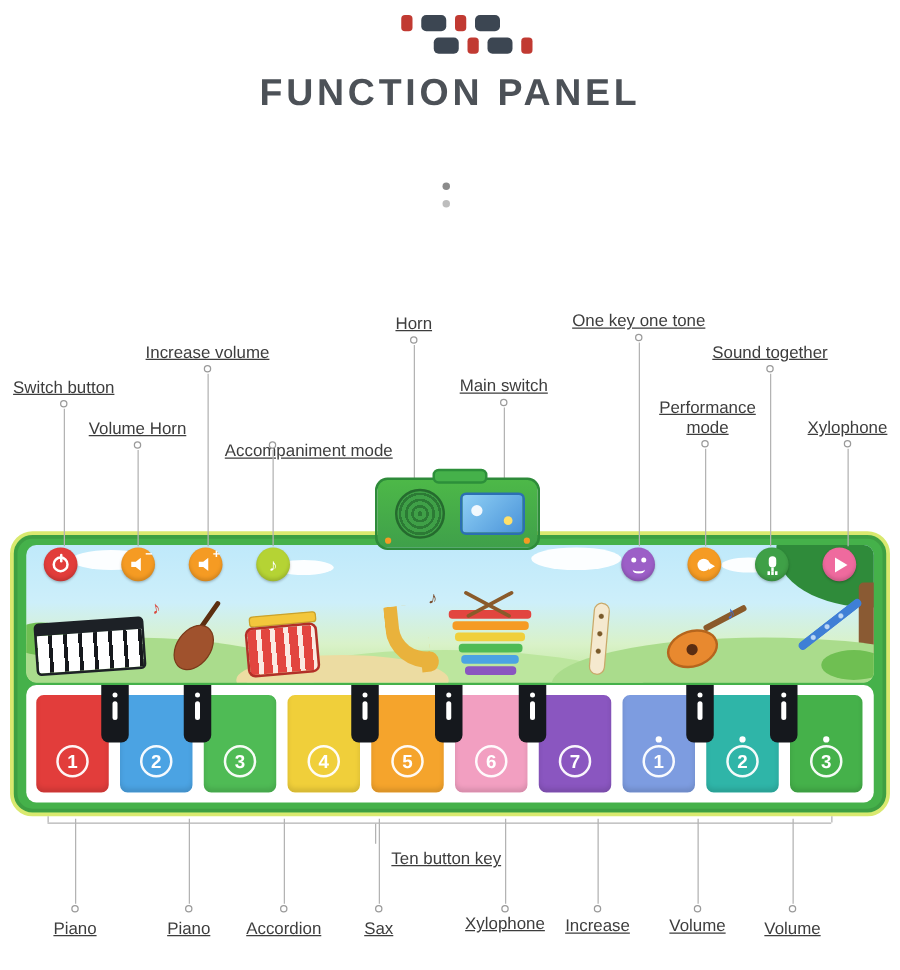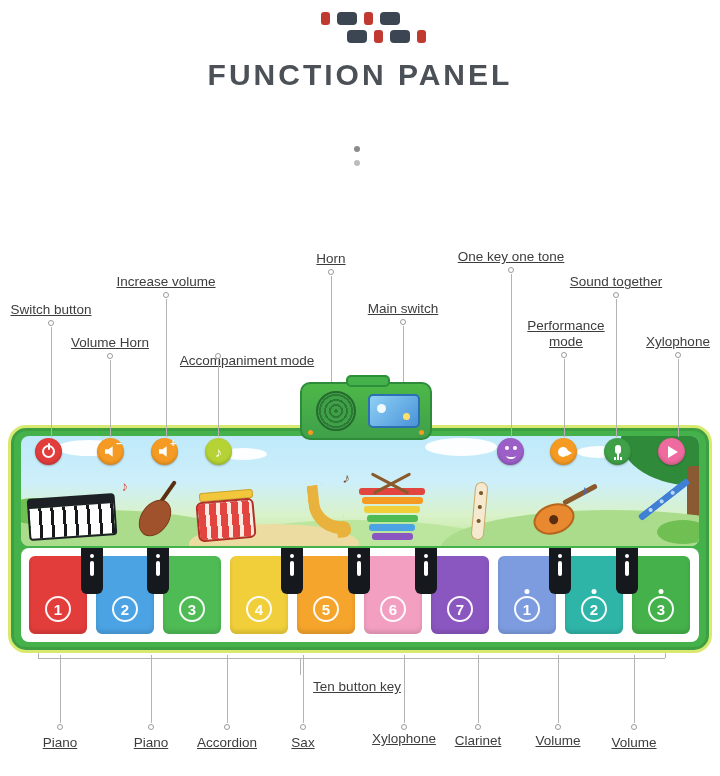--- a/index.html
+++ b/index.html
@@ -367,17 +367,17 @@
   <div class="ln" style="left:558px;top:655px;height:68px"></div>
     <span class="mk" style="left:555px;top:724px"></span>
   <div class="ln" style="left:634px;top:655px;height:68px"></div>
     <span class="mk" style="left:631px;top:724px"></span>
 
   <div class="callout" style="left:60px;top:735px">Piano</div>
   <div class="callout" style="left:151px;top:735px">Piano</div>
   <div class="callout" style="left:227px;top:735px">Accordion</div>
   <div class="callout" style="left:303px;top:735px">Sax</div>
   <div class="callout" style="left:404px;top:731px">Xylophone</div>
-  <div class="callout" style="left:478px;top:733px">Clarinet</div>
+  <div class="callout" style="left:478px;top:733px">Increase</div>
   <div class="callout" style="left:558px;top:733px">Volume</div>
   <div class="callout" style="left:634px;top:735px">Volume</div>
 
 </div>
 
 </body></html>

